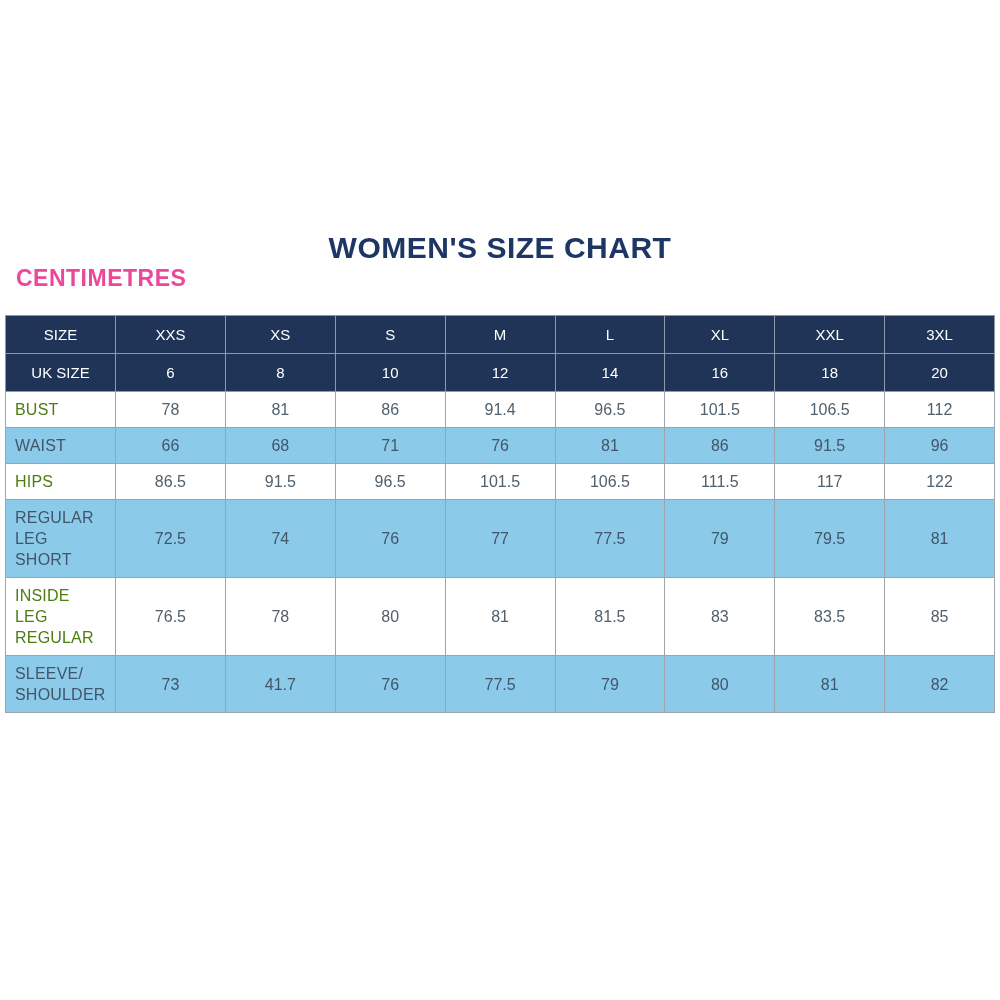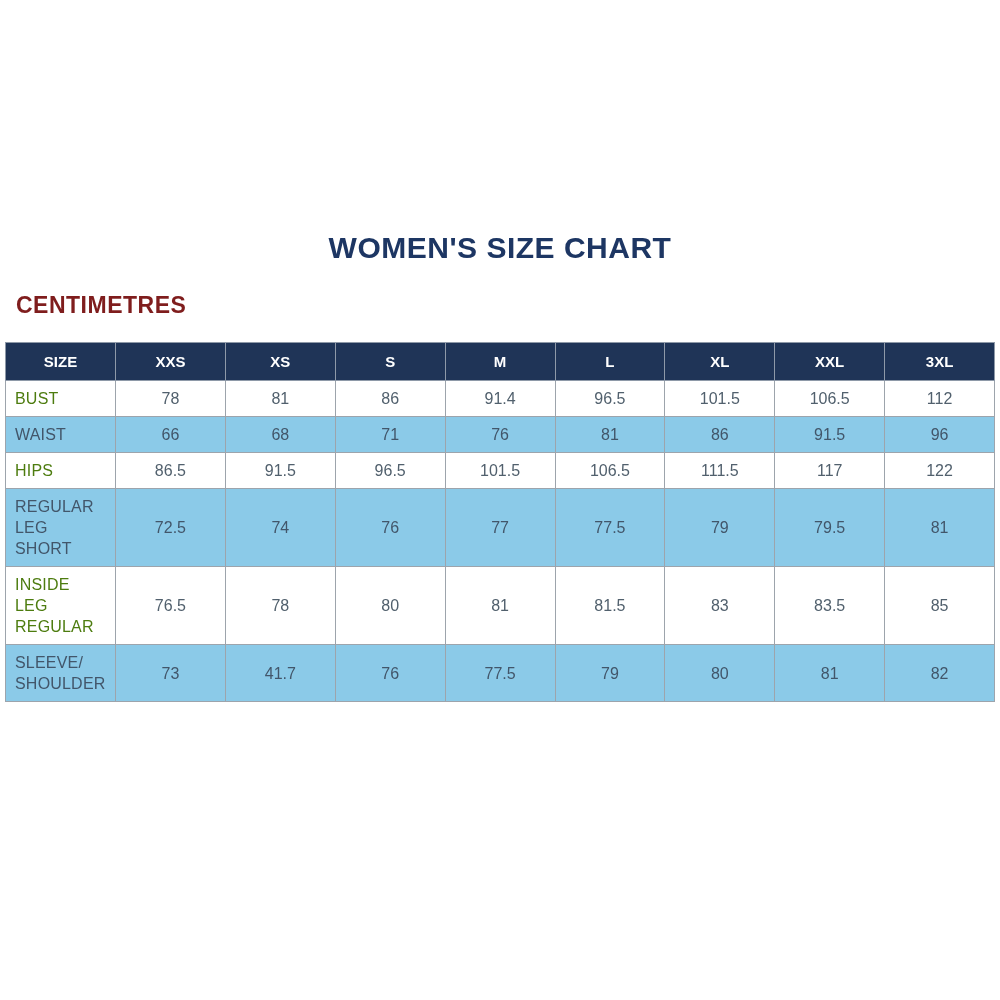--- a/index.html
+++ b/index.html
@@ -18,45 +18,44 @@
   .title {
     margin: 0;
     padding-top: 231px;
     text-align: center;
     font-size: 30px;
     font-weight: bold;
     letter-spacing: 0.5px;
     color: #1d3663;
   }
   .subtitle {
-    margin-top: 27px;
     margin-left: 16px;
     font-size: 23px;
     font-weight: bold;
     letter-spacing: 0.5px;
-    color: #7f1d1d;
+    color: #ec4899;
   }
   table.size-table {
     margin: 23px 5px 0 5px;
     width: 990px;
     border-collapse: collapse;
     table-layout: fixed;
   }
   .size-table col.label-col { width: 110px; }
   .size-table th, .size-table td {
     border: 1px solid #9da4ac;
     padding: 7px 9px;
     line-height: 21px;
     vertical-align: middle;
   }
   .size-table thead th {
     background: #1f3457;
     color: #ffffff;
     font-size: 15px;
-    font-weight: bold;
+    font-weight: normal;
     text-align: center;
     height: 23px;
     border-color: #8e99a8;
   }
   .size-table tbody tr:nth-child(odd)  { background: #ffffff; }
   .size-table tbody tr:nth-child(even) { background: #8bcae8; }
   .size-table tbody td {
     font-size: 16px;
     text-align: center;
     color: #51606d;
@@ -92,20 +91,31 @@
         <tr>
           <th>SIZE</th>
           <th>XXS</th>
           <th>XS</th>
           <th>S</th>
           <th>M</th>
           <th>L</th>
           <th>XL</th>
           <th>XXL</th>
           <th>3XL</th>
+        </tr>
+        <tr>
+          <th>UK SIZE</th>
+          <th>6</th>
+          <th>8</th>
+          <th>10</th>
+          <th>12</th>
+          <th>14</th>
+          <th>16</th>
+          <th>18</th>
+          <th>20</th>
         </tr>
       </thead>
     <tbody>
         <tr>
           <td class="row-label">BUST</td>
           <td>78</td>
           <td>81</td>
           <td>86</td>
           <td>91.4</td>
           <td>96.5</td>

